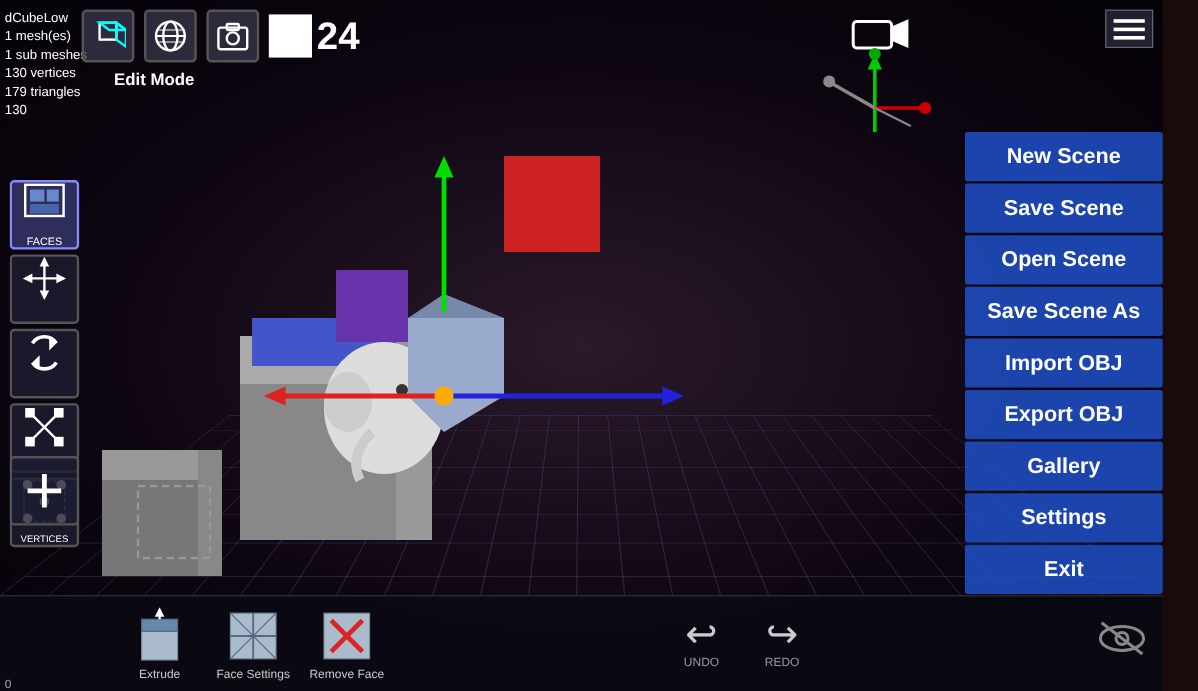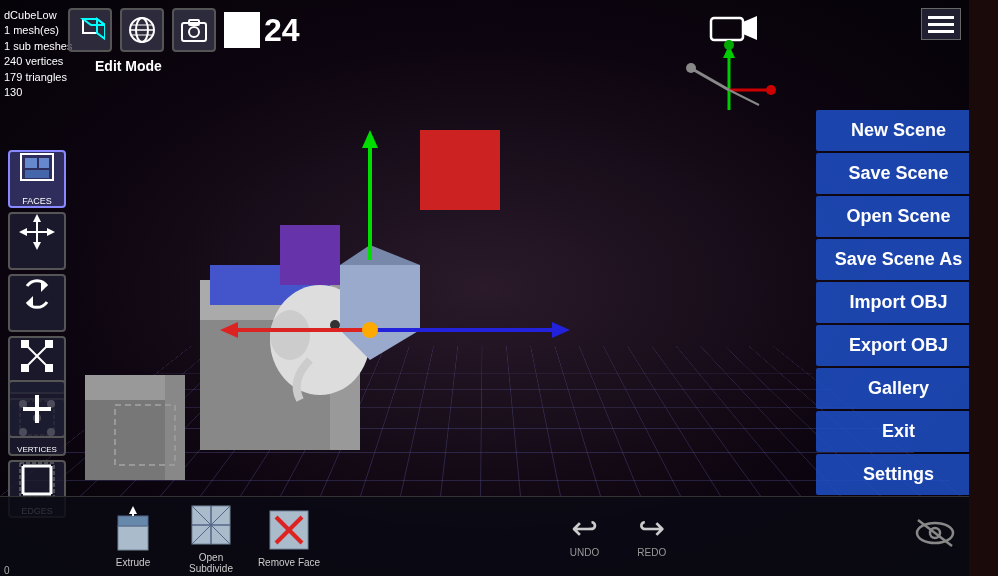--- a/index.html
+++ b/index.html
@@ -159,21 +159,20 @@
       background: rgba(30, 80, 200, 0.85);
       border: none;
       color: white;
       font-size: 18px;
       font-weight: bold;
       padding: 10px 12px;
       text-align: center;
       cursor: pointer;
       border-radius: 2px;
       width: 100%;
-      margin-left: 12px;
     }
 
     
     #left-toolbar {
       position: absolute;
       top: 150px;
       left: 8px;
       display: flex;
       flex-direction: column;
       gap: 4px;
@@ -376,21 +375,21 @@
       <circle cx="12" cy="28" r="5" fill="#888888"></circle>
 
       <line x1="50" y1="50" x2="80" y2="65" stroke="#888888" stroke-width="2"></line>
     </svg>
   </div>
 
   <div id="info-panel">
     <div>dCubeLow</div>
     <div>1 mesh(es)</div>
     <div>1 sub meshes</div>
-    <div>240 vertices</div>
+    <div>130 vertices</div>
     <div>179 triangles</div>
     <div>130</div>
   </div>
 
   <div id="top-toolbar">
 
     <div class="tool-btn">
       <svg width="30" height="30" viewBox="0 0 30 30">
         <rect x="8" y="4" width="14" height="14" fill="none" stroke="white" stroke-width="2"></rect>
         <polygon points="22,4 30,10 30,24 22,18" fill="none" stroke="cyan" stroke-width="2"></polygon>
@@ -442,22 +441,22 @@
   </div>
 
   <div id="right-panel">
     <button class="menu-btn">New Scene</button>
     <button class="menu-btn">Save Scene</button>
     <button class="menu-btn">Open Scene</button>
     <button class="menu-btn">Save Scene As</button>
     <button class="menu-btn">Import OBJ</button>
     <button class="menu-btn">Export OBJ</button>
     <button class="menu-btn">Gallery</button>
+    <button class="menu-btn">Settings</button>
     <button class="menu-btn">Exit</button>
-    <button class="menu-btn">Settings</button>
   </div>
 
   <div id="left-toolbar">
 
     <div class="left-tool active">
       <svg width="36" height="30" viewBox="0 0 36 30">
         <rect x="2" y="2" width="32" height="26" fill="none" stroke="white" stroke-width="2"></rect>
         <rect x="6" y="6" width="12" height="10" fill="#6688cc"></rect>
         <rect x="20" y="6" width="10" height="10" fill="#6688cc"></rect>
         <rect x="6" y="18" width="24" height="8" fill="#4466aa"></rect>
@@ -501,30 +500,20 @@
         <rect x="1" y="1" width="34" height="34" fill="none" stroke="#888" stroke-width="1" stroke-dasharray="4,2"></rect>
         <circle cx="4" cy="4" r="4" fill="white"></circle>
         <circle cx="32" cy="4" r="4" fill="white"></circle>
         <circle cx="4" cy="32" r="4" fill="white"></circle>
         <circle cx="32" cy="32" r="4" fill="white"></circle>
         <circle cx="18" cy="18" r="4" fill="white"></circle>
       </svg>
       <span style="font-size:8px;color:white;">VERTICES</span>
     </div>
 
-    <div class="left-tool">
-      <svg width="36" height="36" viewBox="0 0 36 36">
-        <rect x="1" y="1" width="34" height="34" fill="none" stroke="#888" stroke-width="1" stroke-dasharray="4,2"></rect>
-        <line x1="4" y1="4" x2="32" y2="4" stroke="white" stroke-width="3"></line>
-        <line x1="32" y1="4" x2="32" y2="32" stroke="white" stroke-width="3"></line>
-        <line x1="32" y1="32" x2="4" y2="32" stroke="white" stroke-width="3"></line>
-        <line x1="4" y1="32" x2="4" y2="4" stroke="white" stroke-width="3"></line>
-      </svg>
-      <span style="font-size:9px;color:white;">EDGES</span>
-    </div>
   </div>
 
   <div id="add-btn">
     <svg width="36" height="36" viewBox="0 0 36 36">
       <line x1="18" y1="4" x2="18" y2="32" stroke="white" stroke-width="4"></line>
       <line x1="4" y1="18" x2="32" y2="18" stroke="white" stroke-width="4"></line>
     </svg>
   </div>
 
   <div id="bottom-toolbar">
@@ -546,21 +535,21 @@
     <div class="bottom-tool">
       <div class="bottom-tool-icon">
         <svg width="46" height="46" viewBox="0 0 46 46">
           <rect x="4" y="4" width="38" height="38" fill="#aabbcc" stroke="#778899" stroke-width="1"></rect>
           <line x1="23" y1="4" x2="23" y2="42" stroke="#556688" stroke-width="1.5"></line>
           <line x1="4" y1="23" x2="42" y2="23" stroke="#556688" stroke-width="1.5"></line>
           <line x1="4" y1="4" x2="42" y2="42" stroke="#556688" stroke-width="1"></line>
           <line x1="42" y1="4" x2="4" y2="42" stroke="#556688" stroke-width="1"></line>
         </svg>
       </div>
-      <span class="bottom-tool-label">Open Subdivide</span>
+      <span class="bottom-tool-label">Face Settings</span>
     </div>
 
     <div class="bottom-tool">
       <div class="bottom-tool-icon">
         <svg width="46" height="46" viewBox="0 0 46 46">
           <rect x="4" y="4" width="38" height="38" fill="#aabbcc" stroke="#778899" stroke-width="1"></rect>
 
           <line x1="10" y1="10" x2="36" y2="36" stroke="#dd2222" stroke-width="4"></line>
           <line x1="36" y1="10" x2="10" y2="36" stroke="#dd2222" stroke-width="4"></line>
         </svg>

